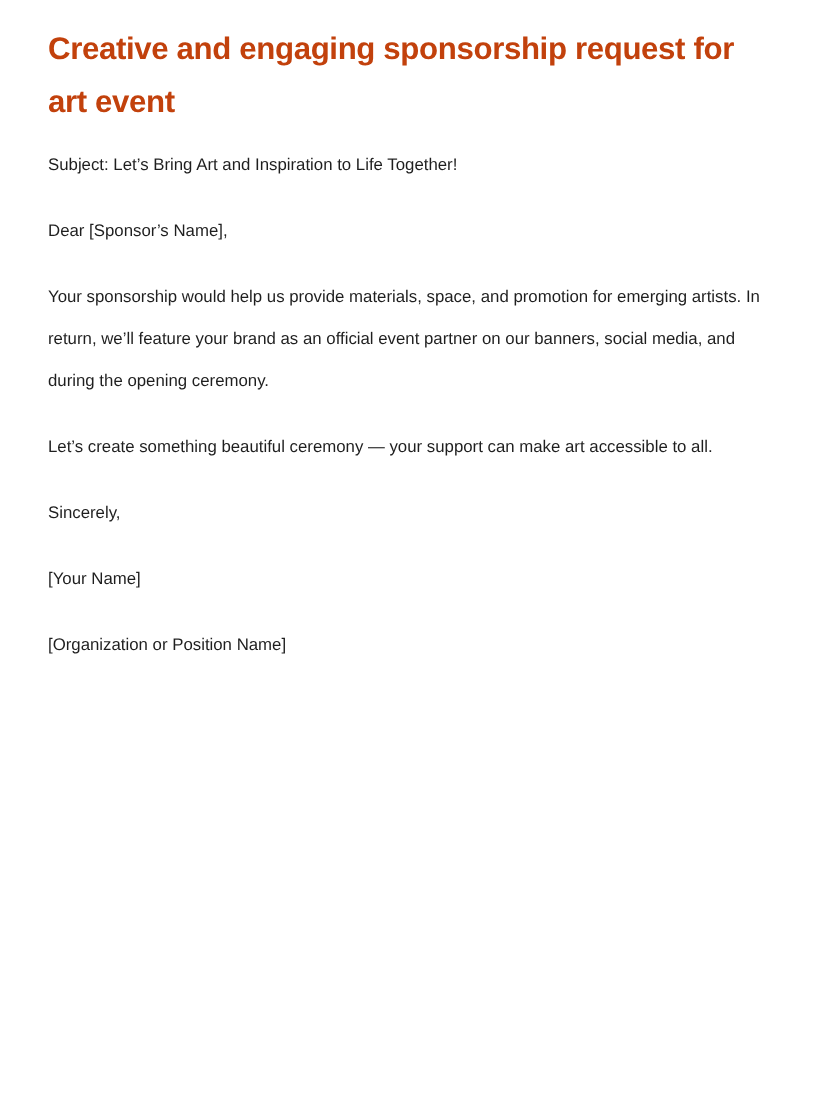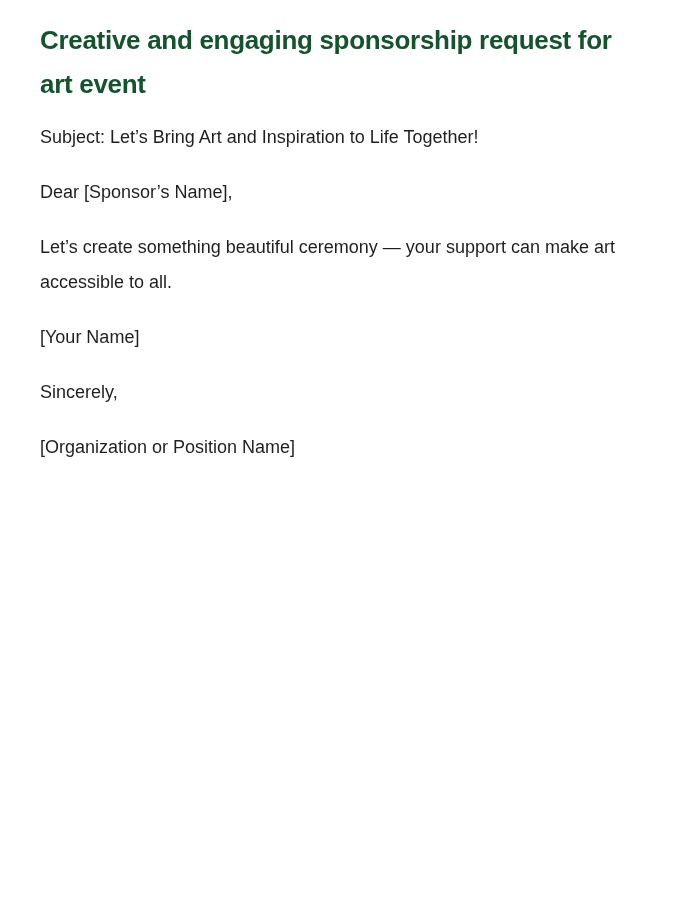--- a/index.html
+++ b/index.html
@@ -14,47 +14,48 @@
   }
   .letter {
     padding: 18px 56px 40px 40px;
     max-width: 700px;
   }
   .letter h1 {
     font-size: 26px;
     line-height: 44px;
     font-weight: 700;
     letter-spacing: -0.3px;
-    color: #14532d;
+    color: #c2410c;
     margin: 0 0 14px 0;
     max-width: 600px;
   }
   .letter p {
-    font-size: 18px;
+    font-size: 14px;
     line-height: 35px;
     font-weight: 400;
     color: #1f1f1f;
     margin: 0 0 20px 0;
     max-width: 604px;
   }
   .letter p:last-child { margin-bottom: 0; }
 </style>
 </head>
 <body>
 
 <div class="letter">
   <h1>Creative and engaging sponsorship request for art event</h1>
 
   <p>Subject: Let’s Bring Art and Inspiration to Life Together!</p>
 
   <p>Dear [Sponsor’s Name],</p>
 
 
+  <p>Your sponsorship would help us provide materials, space, and promotion for emerging artists. In return, we’ll feature your brand as an official event partner on our banners, social media, and during the opening ceremony.</p>
 
   <p>Let’s create something beautiful ceremony — your support can make art accessible to all.</p>
 
+  <p>Sincerely,</p>
+
   <p>[Your Name]</p>
-
-  <p>Sincerely,</p>
 
 
   <p>[Organization or Position Name]</p>
 </div>
 
 </body></html>

